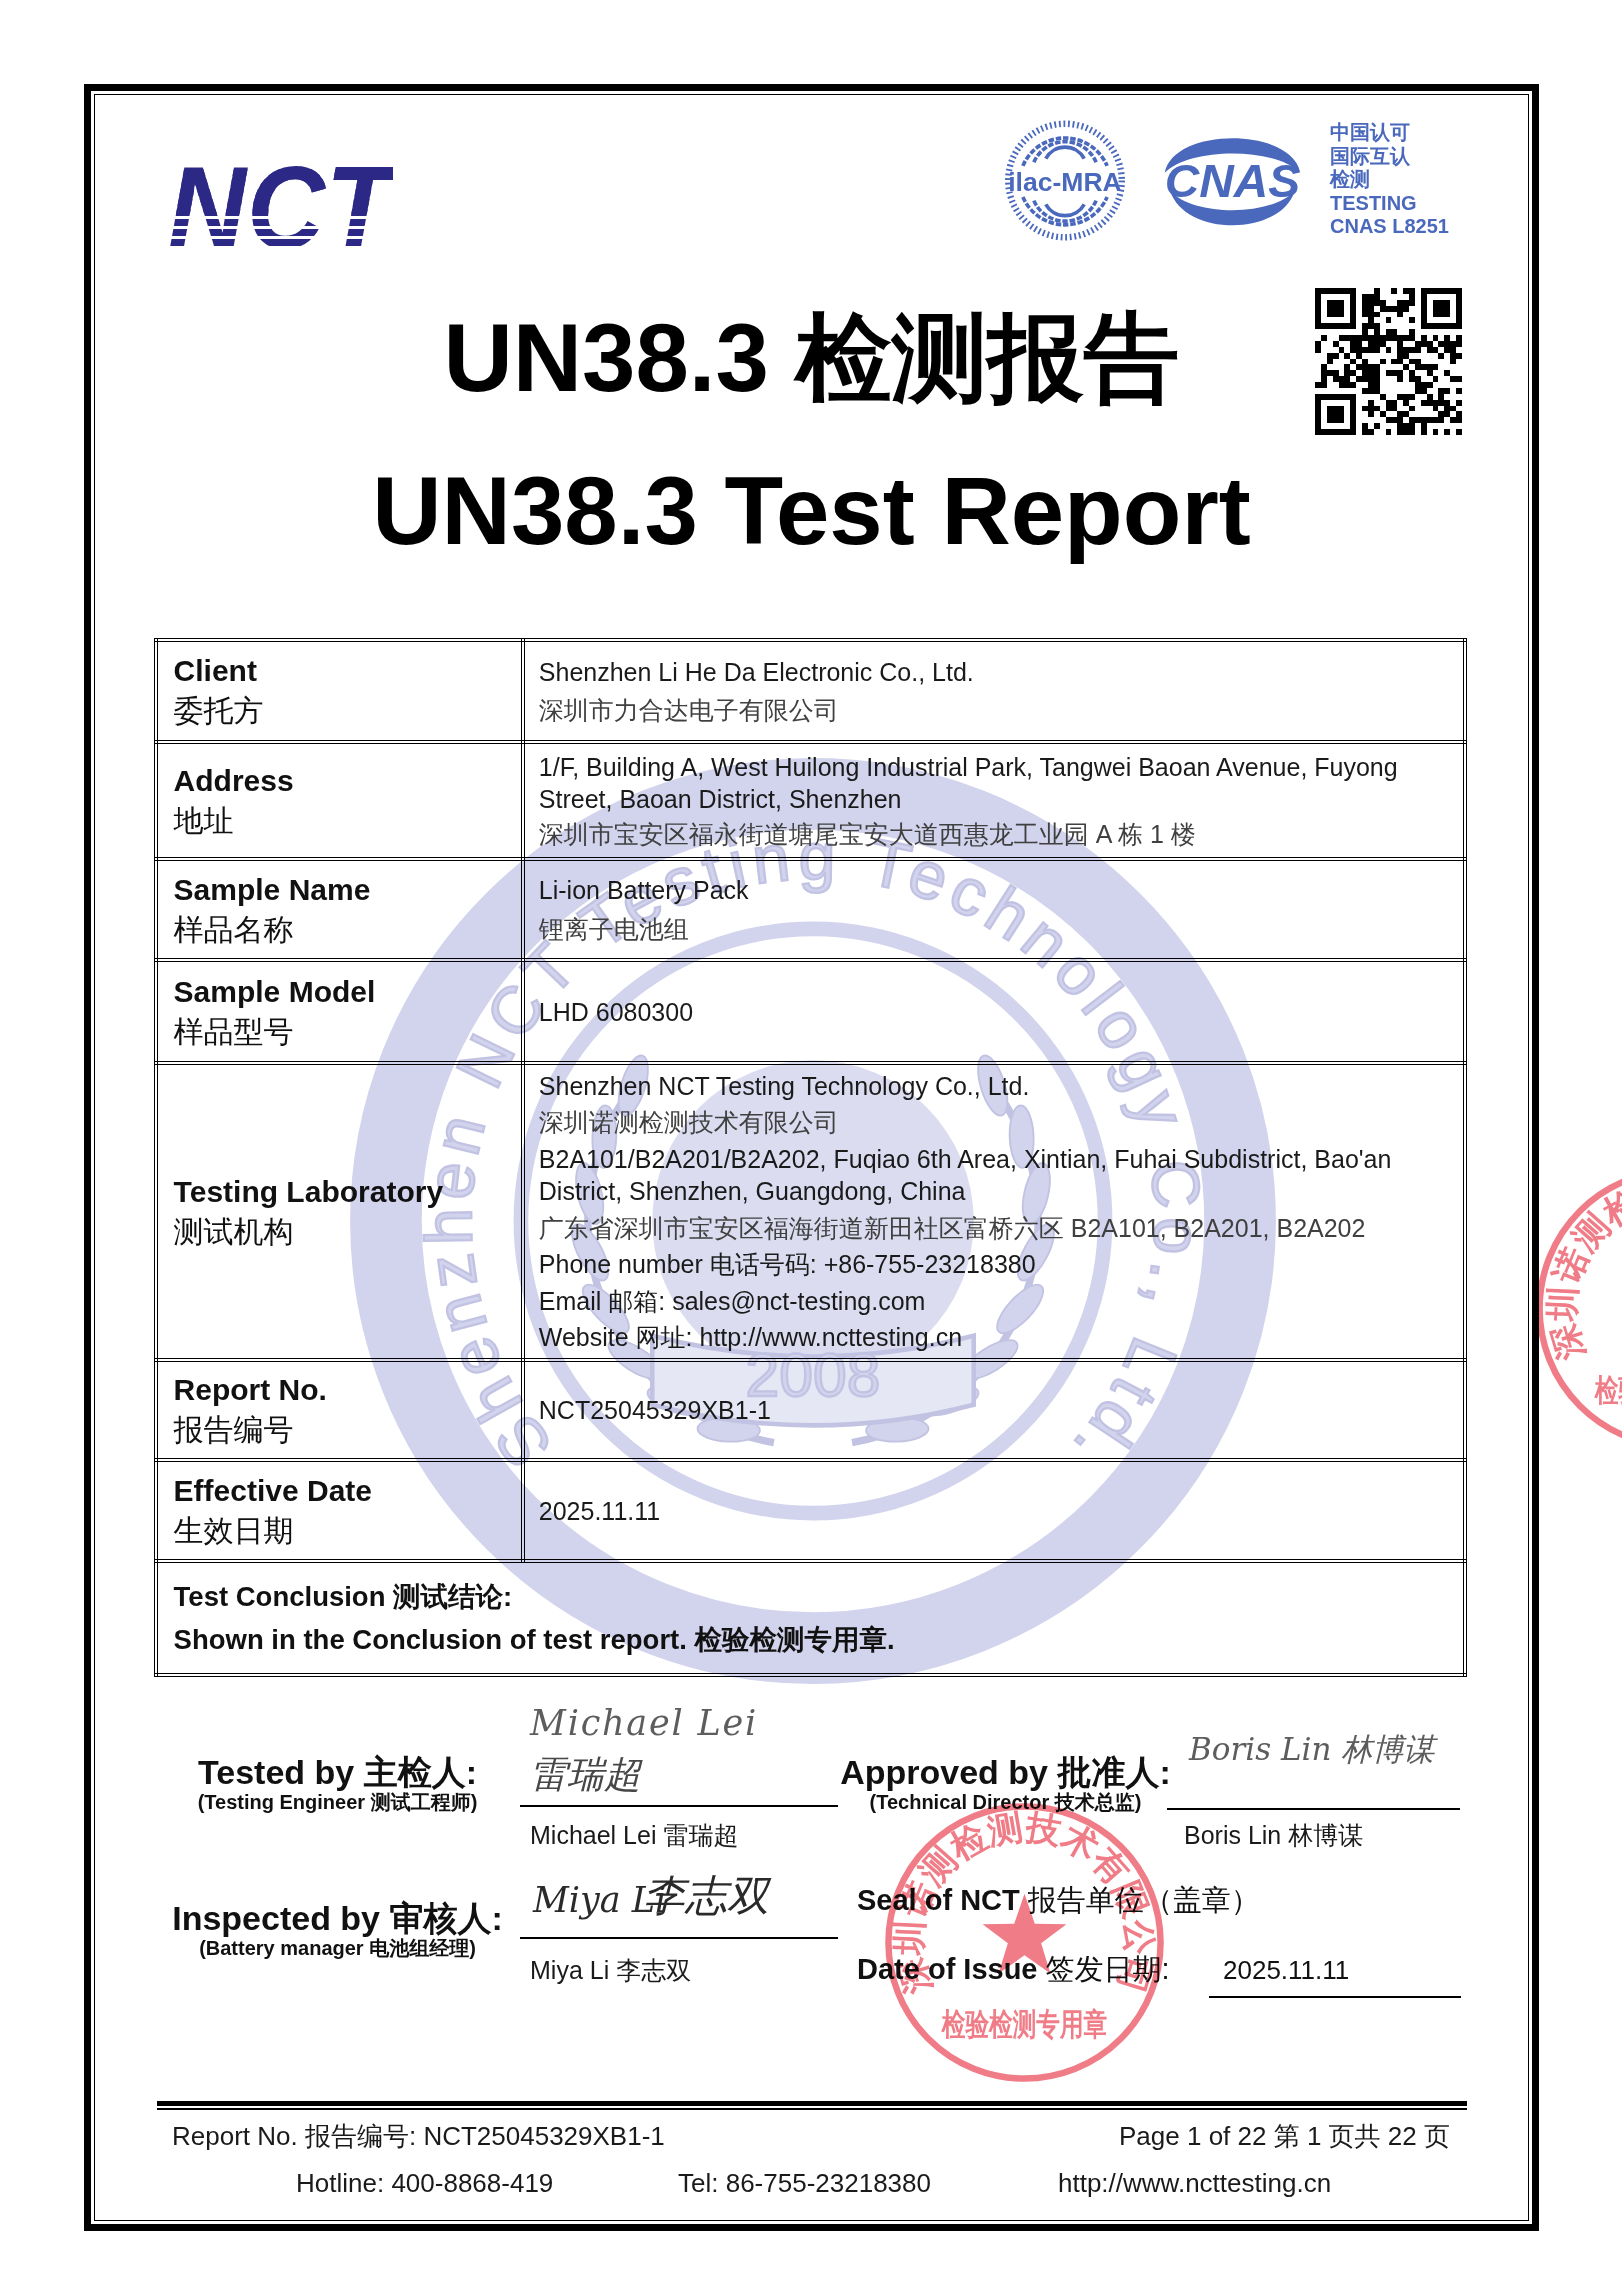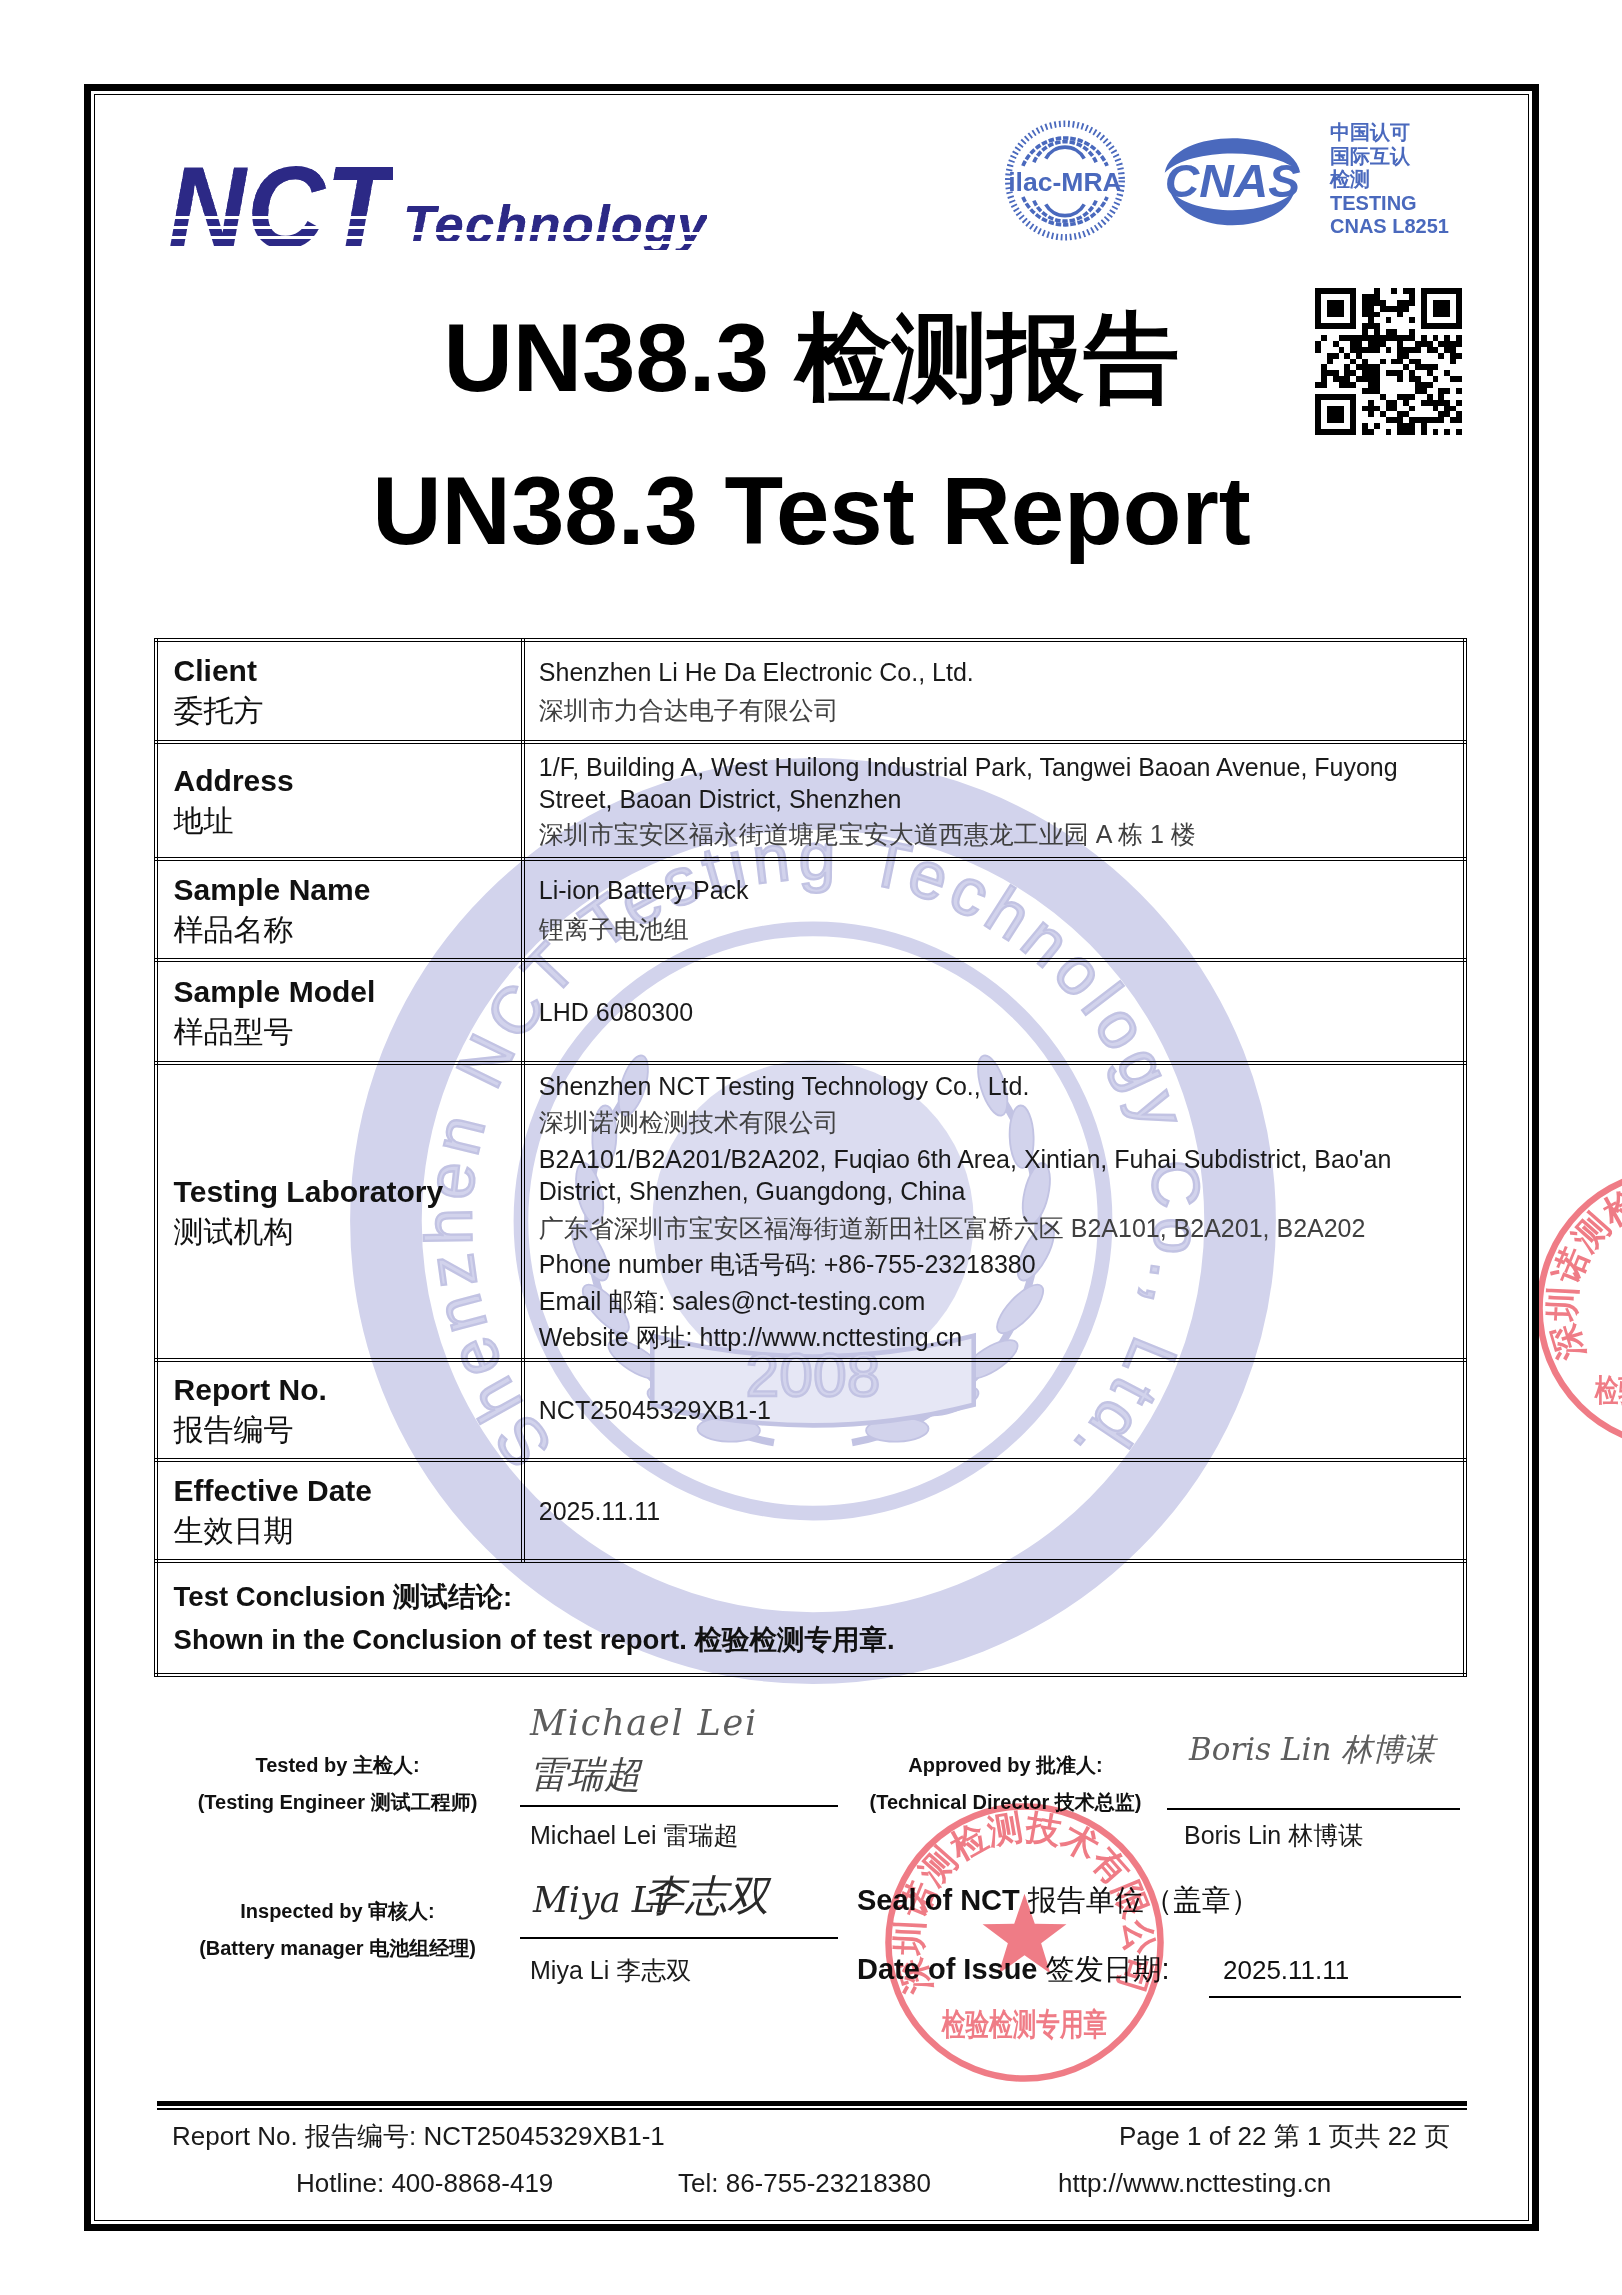--- a/index.html
+++ b/index.html
@@ -42,21 +42,21 @@
   .label-en { font-size: 30px; font-weight: bold; line-height: 40px; white-space: nowrap; }
   .label-cn { font-size: 30px; line-height: 40px; white-space: nowrap; }
   .v { font-size: 25px; line-height: 32px; margin: 0 0 6.4px 0; color: #1a1a1a; }
   .v:last-child { margin-bottom: 0; }
   .v.cn { color: #404040; }
   .nowrap { white-space: nowrap; }
   .info-table td.concl-cell { padding-left: 15.6px; }
   .concl-line { font-size: 27.5px; font-weight: bold; line-height: 43px; white-space: nowrap; }
 
   
-  .sig-label { font-size: 20px; font-weight: bold; text-align: center; z-index: 2; }
+  .sig-label { font-size: 34px; font-weight: bold; text-align: center; z-index: 2; }
   .sig-role { font-size: 20px; font-weight: bold; text-align: center; z-index: 2; }
   .sig-name { font-size: 25px; color: #1a1a1a; z-index: 2; }
   .hand { font-family: "DejaVu Serif", "Liberation Serif", serif; font-style: italic; color: #5d5d5d; z-index: 2; }
   .rule { position: absolute; height: 1.8px; background: #000; z-index: 2; }
   .bold-part { font-weight: bold; }
 
   
   .foot { font-size: 26px; color: #1a1a1a; z-index: 2; }
 
   
@@ -101,21 +101,20 @@
       <textPath href="#wm-arc" startOffset="50%" text-anchor="middle" textLength="1700" lengthAdjust="spacing">Shenzhen NCT Testing Technology Co., Ltd.</textPath>
     </text>
     <text x="515" y="705" text-anchor="middle" font-family="Liberation Sans, sans-serif" font-size="66" style="fill:var(--watermark);stroke:var(--watermark_text)" stroke-width="2.5">2008</text>
   </svg>
 
   <div class="frame">
       <div class="frame-inner"></div>
     </div>
 
   <div class="abs striped logo-brand">NCT</div>
-  <div class="abs striped logo-tag">Technology</div>
 
   <svg class="abs" style="left:1000px;top:120px;z-index:2" width="130" height="121" viewBox="0 0 142 132">
     <g fill="none" style="stroke:var(--accreditation)">
       <circle cx="71" cy="66" r="62" stroke-width="7" stroke-dasharray="2 3"></circle>
       <path d="M 25 50 A 50 50 0 0 1 117 50" stroke-width="4" stroke-dasharray="6 2"></path>
       <path d="M 37 46 A 37 37 0 0 1 105 46" stroke-width="4" stroke-dasharray="6 2"></path>
       <path d="M 50 42 A 24 24 0 0 1 92 42" stroke-width="4"></path>
       <path d="M 25 84 A 50 50 0 0 0 117 84" stroke-width="4" stroke-dasharray="6 2"></path>
       <path d="M 37 88 A 37 37 0 0 0 105 88" stroke-width="4" stroke-dasharray="6 2"></path>
       <path d="M 50 92 A 24 24 0 0 0 92 92" stroke-width="4"></path>

